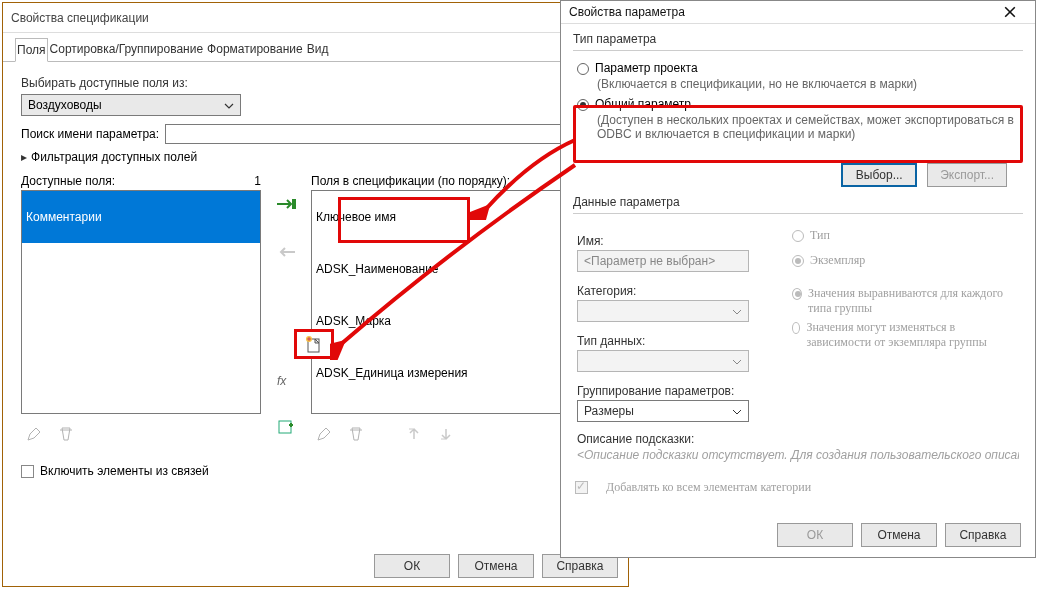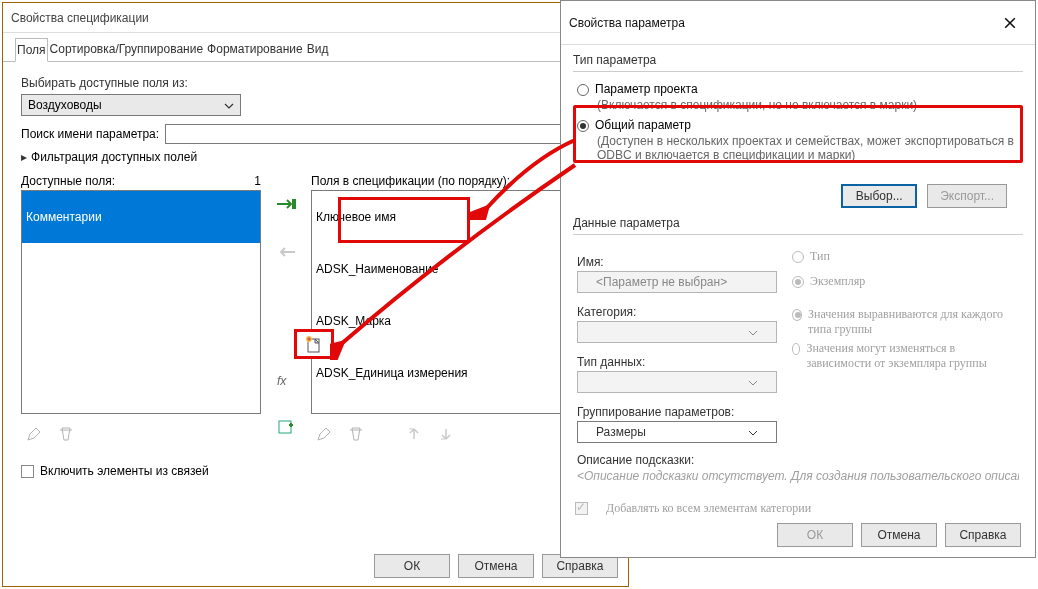--- a/index.html
+++ b/index.html
@@ -43,21 +43,21 @@
 .footer-l { position: absolute; bottom: 8px; right: 10px; display: flex; gap: 8px; }
 .btn { min-width: 76px; height: 24px; border: 1px solid #999; background: #e9e9e9; display: flex; align-items: center; justify-content: center; padding: 0 12px; color: #333; }
 
 .tools-row { margin-top: 8px; display: flex; gap: 6px; }
 
 .chk { display: flex; align-items: center; gap: 6px; margin-top: 18px; }
 .chk .box { width: 13px; height: 13px; border: 1px solid #888; background: #fff; }
 
 
 .dlg-right { position: absolute; left: 560px; top: 0; width: 476px; height: 558px; background: #fff; border: 1px solid #888; }
-.tbar2 { height: 44px; display: flex; align-items: center; padding: 0 8px; border-bottom: 1px solid #ddd; }
+.tbar2 { height: 23px; display: flex; align-items: center; padding: 0 8px; border-bottom: 1px solid #ddd; }
 .tbar2 .ttl { flex: 1; color: #111; }
 .tbar2 .x2 { width: 34px; height: 24px; display: flex; align-items: center; justify-content: center; }
 
 .grp { margin: 8px 12px; }
 .grp-title { color: #333; margin-bottom: 4px; }
 .grp-box { border-top: 1px solid #ccc; padding: 8px 4px 8px 4px; }
 
 .radio-row { display: flex; align-items: flex-start; gap: 6px; margin: 2px 0; }
 .radio { width: 12px; height: 12px; border: 1px solid #666; border-radius: 50%; margin-top: 2px; position: relative; background: #fff; }
 .radio.sel::after { content: ""; position: absolute; left: 2px; top: 2px; width: 6px; height: 6px; background: #333; border-radius: 50%; }
@@ -67,21 +67,21 @@
 .hint { color: #666; margin: 2px 0 6px 20px; }
 
 .btn-row-r { display: flex; gap: 10px; justify-content: flex-end; margin: 8px 16px 0 0; }
 .btn.focus { border: 2px solid #0a64a4; padding: 0 1px; height: 24px; margin-left: 12px; }
 .btn.disabled { color: #9a9a9a; }
 
 .two-col { display: flex; gap: 10px; }
 .two-col .c1 { flex: 0 0 205px; }
 .two-col .c2 { flex: 1; color: #9a9a9a; }
 
-.field { width: 200px; height: 22px; border: 1px solid #b5b5b5; background: #f3f3f3; color: #888; padding: 0 18px; display: flex; align-items: center; justify-content: space-between; }
+.field { width: 172px; height: 22px; border: 1px solid #b5b5b5; background: #f3f3f3; color: #888; padding: 0 6px; display: flex; align-items: center; justify-content: space-between; }
 .field.plain { justify-content: flex-start; }
 
 .lbl2 { margin: 12px 0 2px 0; color: #333; }
 .dis-text { color: #a0a0a0; font-style: italic; }
 .dis-text2 { color: #a0a0a0; font-family: Liberation Serif, serif; }
 
 .footer-r { position: absolute; bottom: 10px; right: 14px; display: flex; gap: 8px; }
 
 .chk2 { display: flex; align-items: center; gap: 18px; margin: 10px 0 0 14px; }
 .chk2 .box { width: 13px; height: 13px; border: 1px solid #bbb; background: #f3f3f3; position: relative; }

